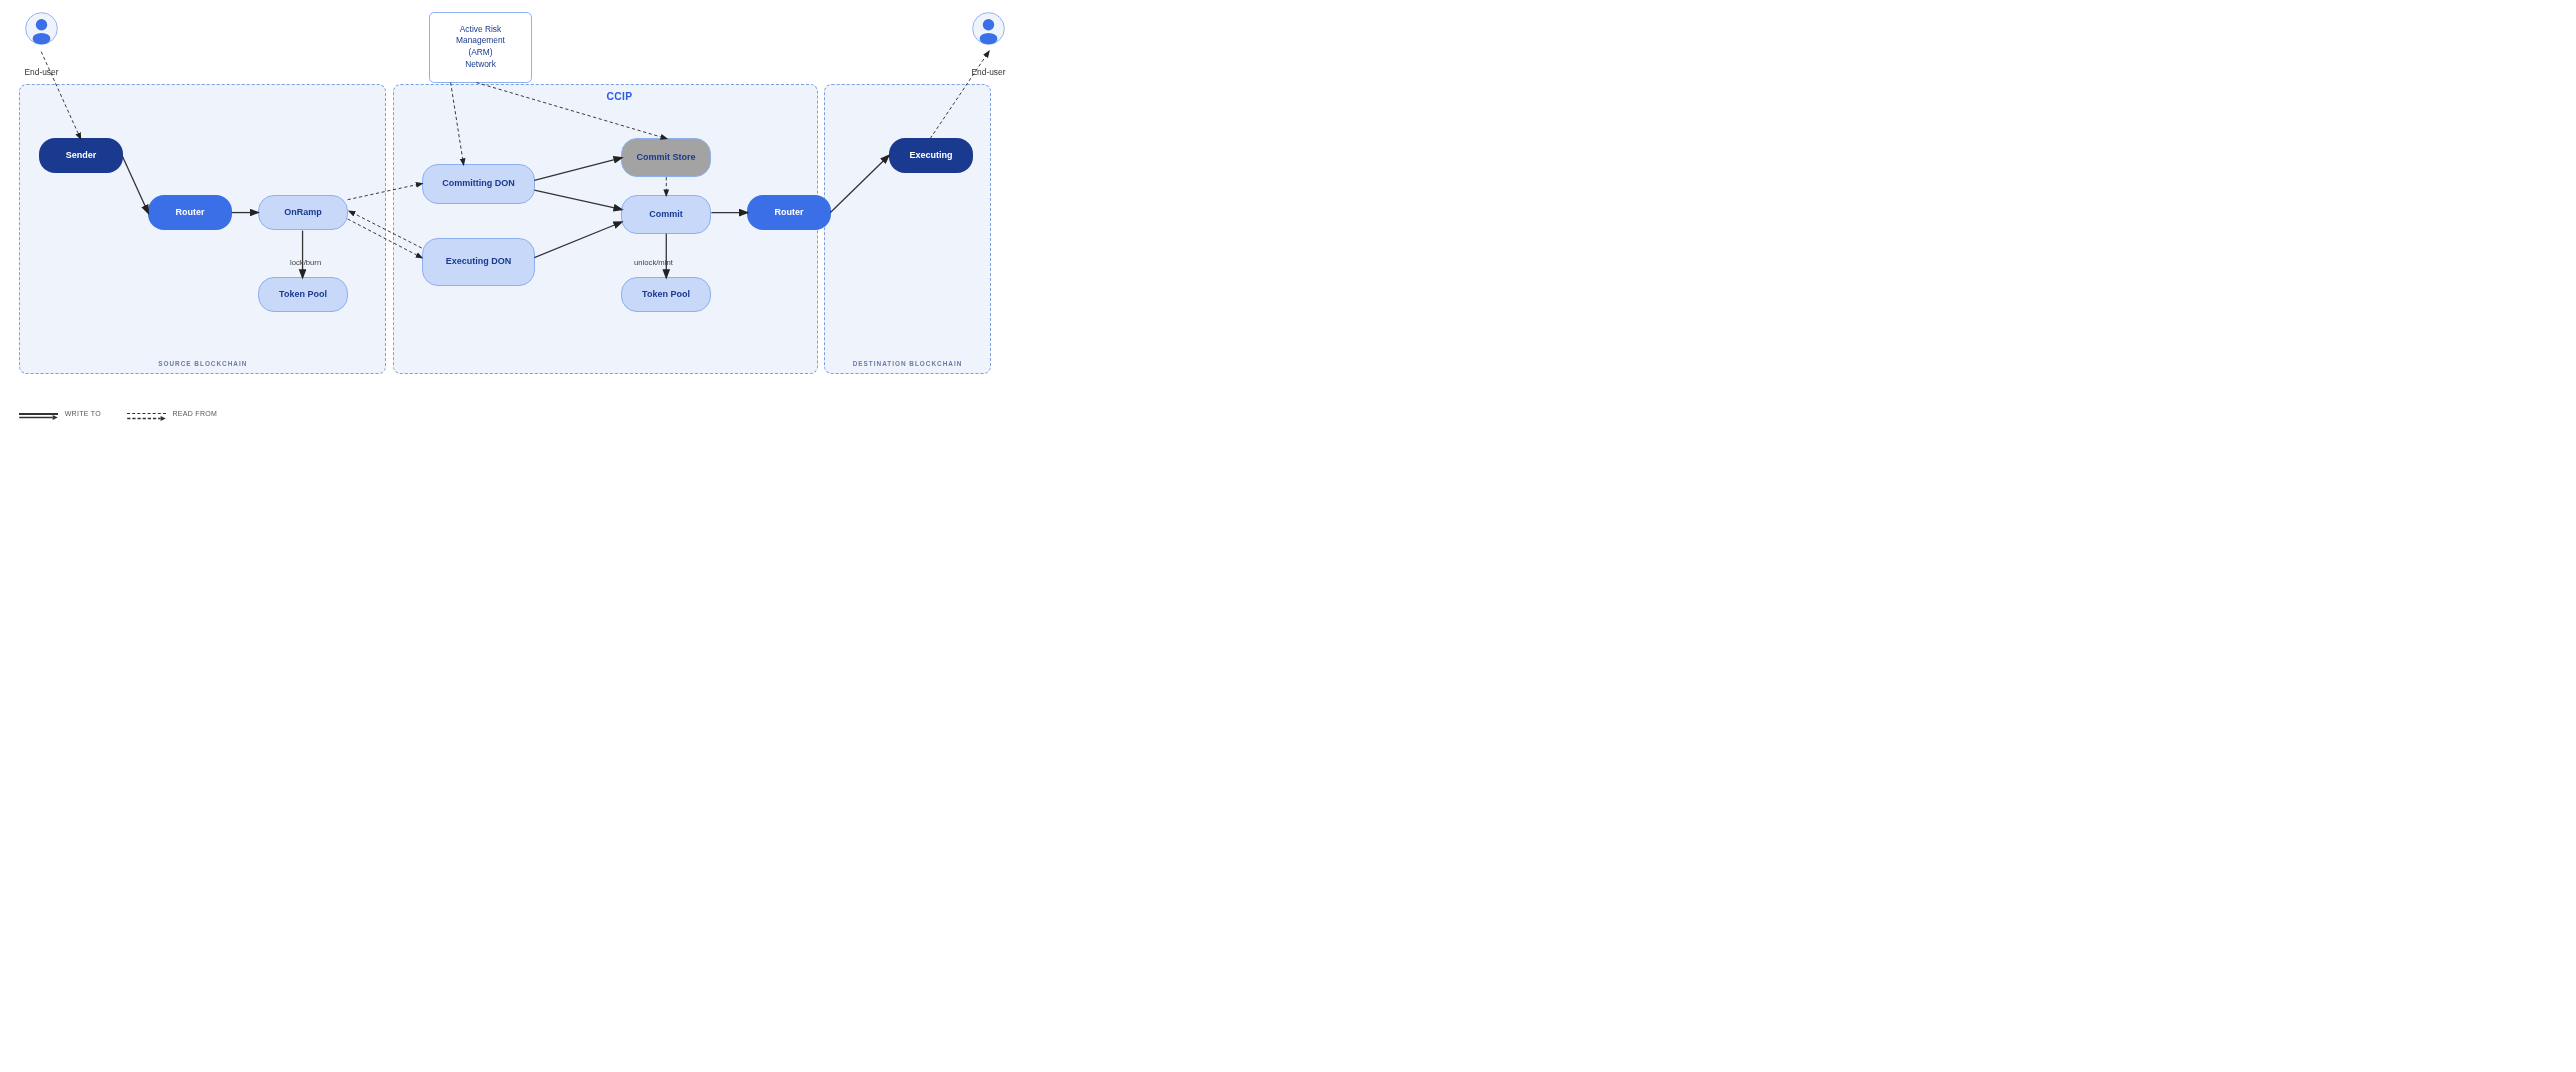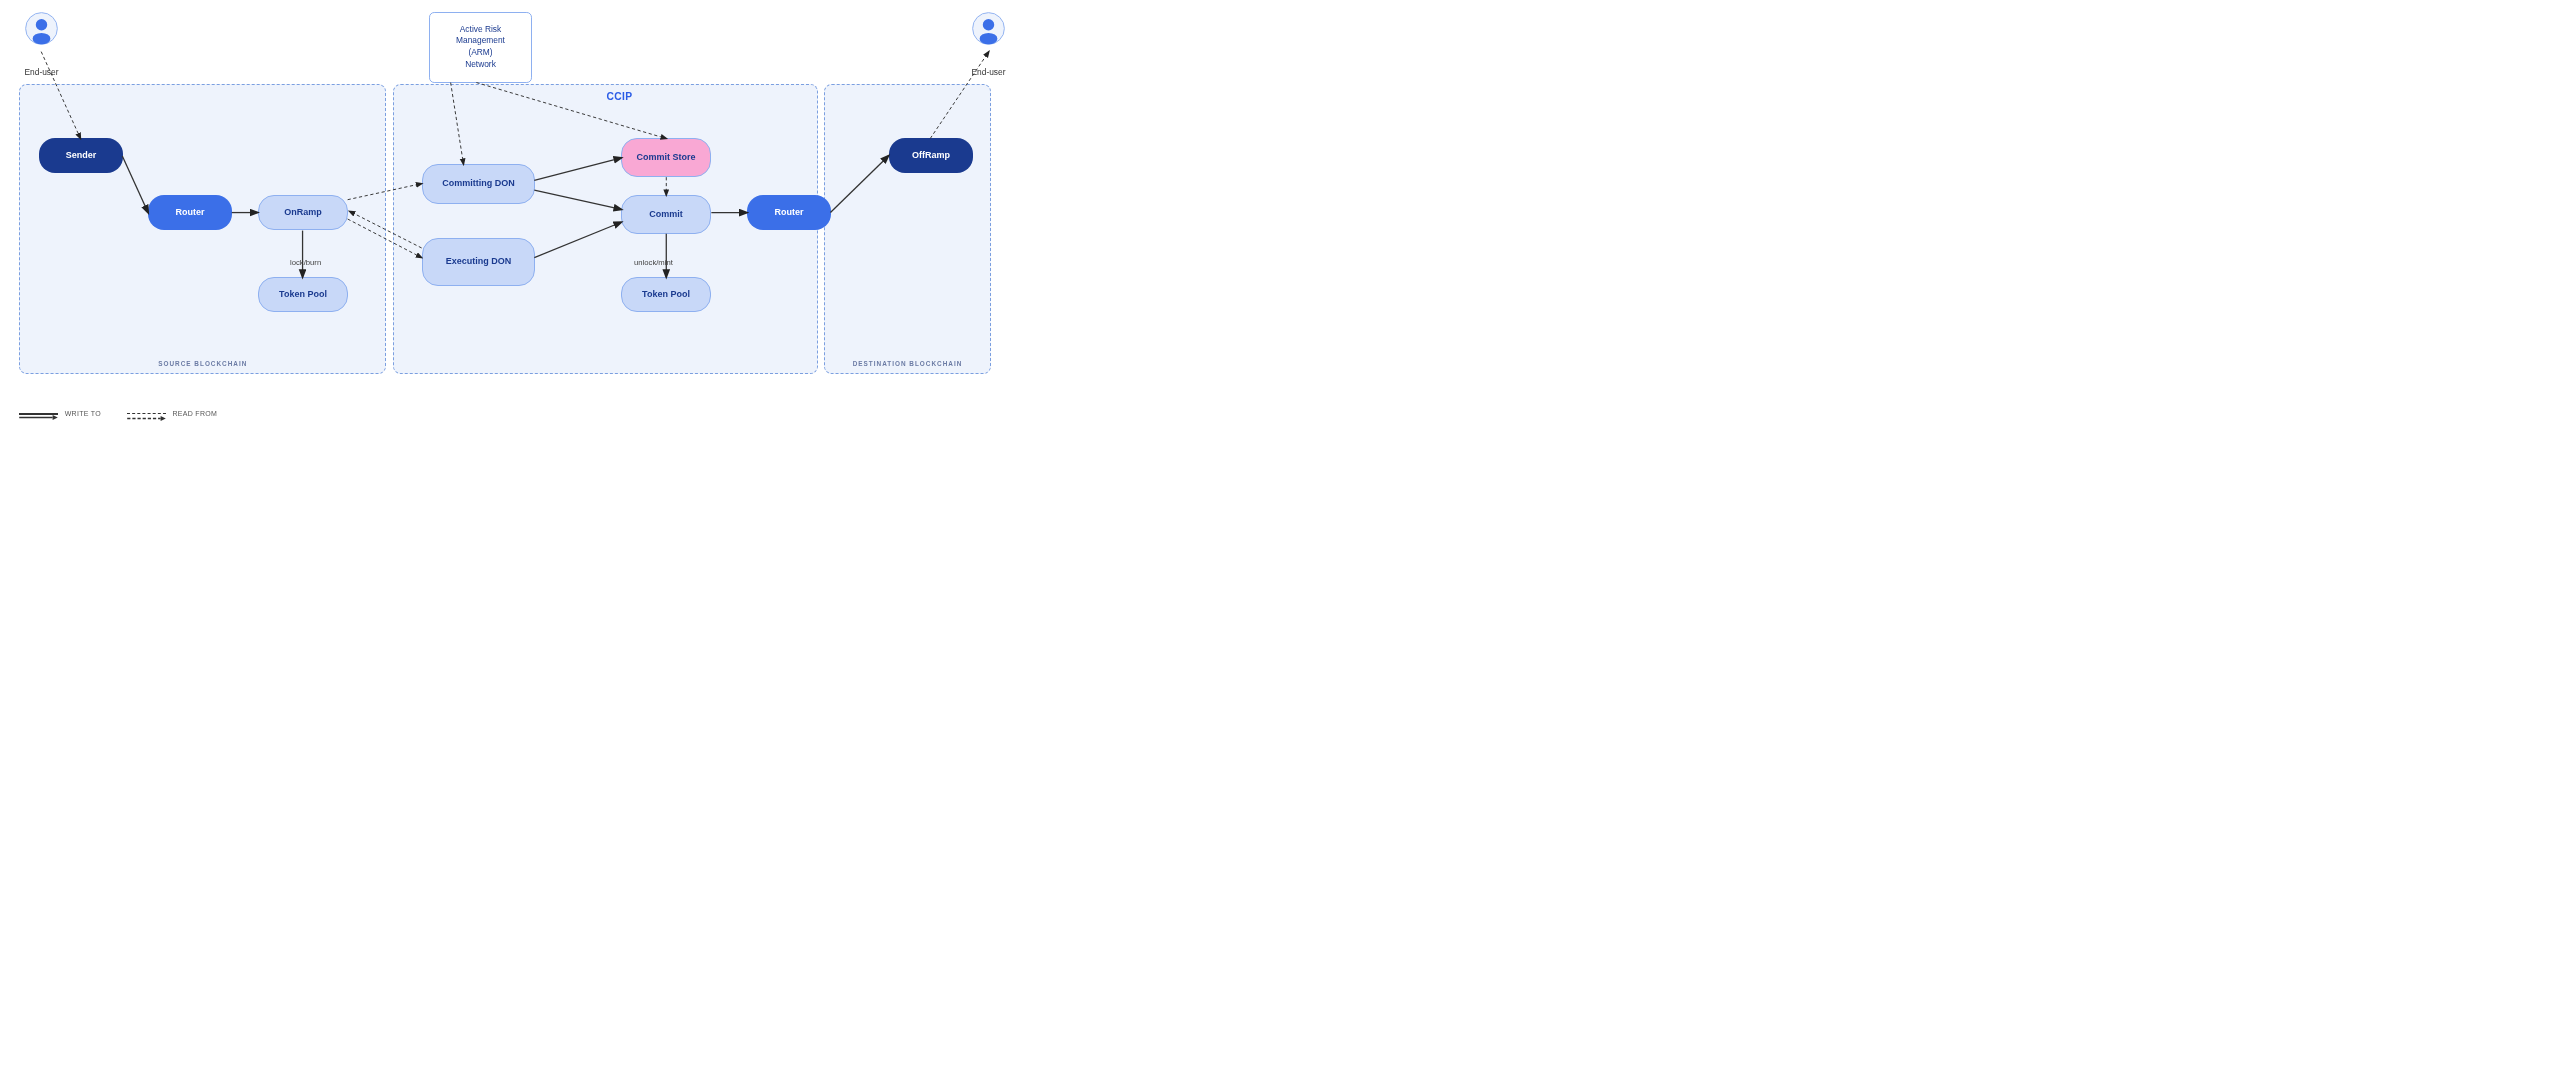--- a/index.html
+++ b/index.html
@@ -90,21 +90,21 @@
       background: #3B6FE8;
       color: #fff;
       border: none;
     }
     .node-light {
       background: #C8D8F8;
       color: #1A3A8F;
       border: 1.3px solid #8EB0F0;
     }
     .node-white {
-      background: #f9a8d4;
+      background: #a3a3a3;
       color: #1A3A8F;
       border: 1.3px solid #8EB0F0;
     }
     
     .arm-box {
       position: absolute;
       background: #fff;
       border: 1.3px solid #8EB0F0;
       border-radius: 5.2px;
       display: flex;
@@ -239,21 +239,21 @@
 
   <div style="position:absolute; left:634px; top:258px; font-size:7.7px; color:#444; font-weight:400;">
     <span>unlock/mint</span>
   </div>
 
   <div class="node-box node-blue" style="left:747px; top:195px; width:84px; height:35px;">
     <span>Router</span>
   </div>
 
   <div class="node-box node-dark" style="left:889px; top:138px; width:84px; height:35px;">
-    <span>OffRamp</span>
+    <span>Executing</span>
   </div>
 
   <svg class="arrows-svg" viewBox="0 0 1600 666" width="1030" height="429">
     <defs>
       <marker id="arrowhead-solid" markerWidth="8" markerHeight="8" refX="6" refY="3" orient="auto">
         <path d="M0,0 L0,6 L8,3 Z" fill="#222"></path>
       </marker>
       <marker id="arrowhead-dashed" markerWidth="8" markerHeight="8" refX="6" refY="3" orient="auto">
         <path d="M0,0 L0,6 L8,3 Z" fill="#222"></path>
       </marker>

